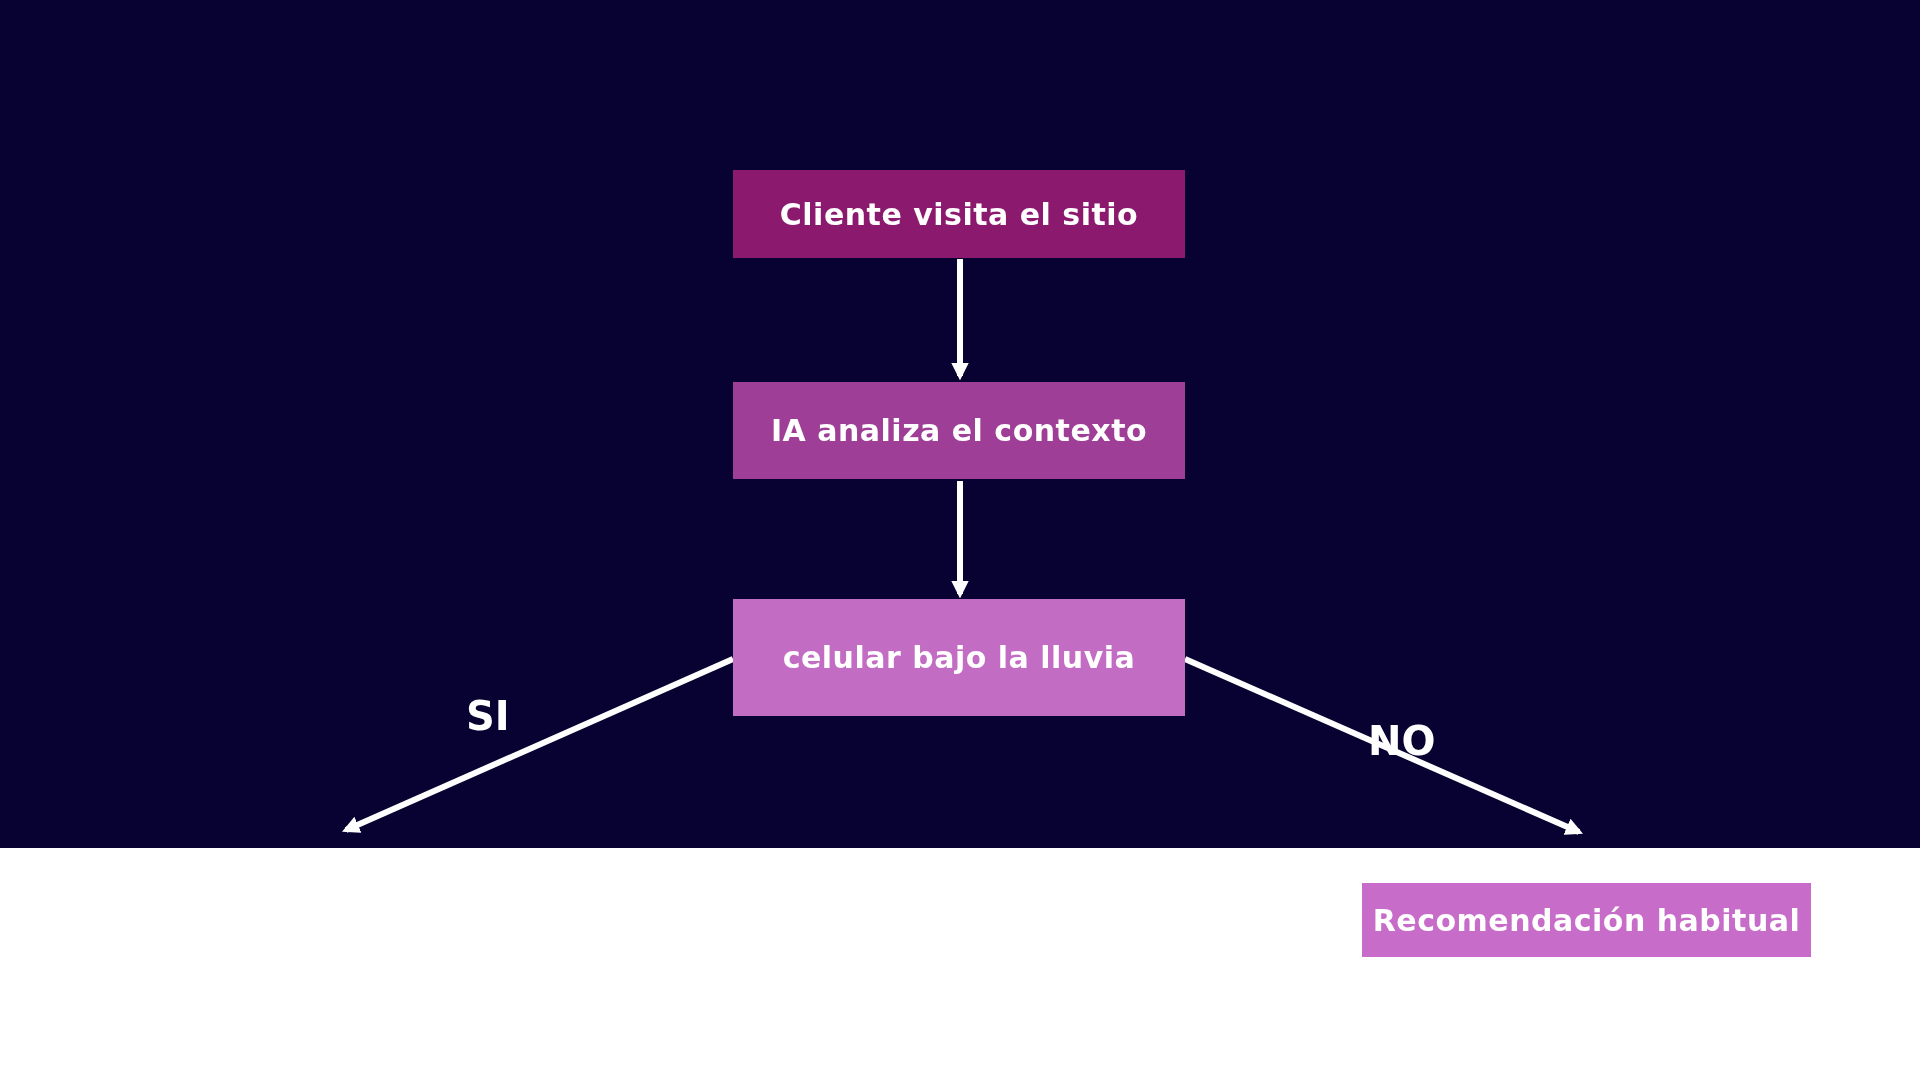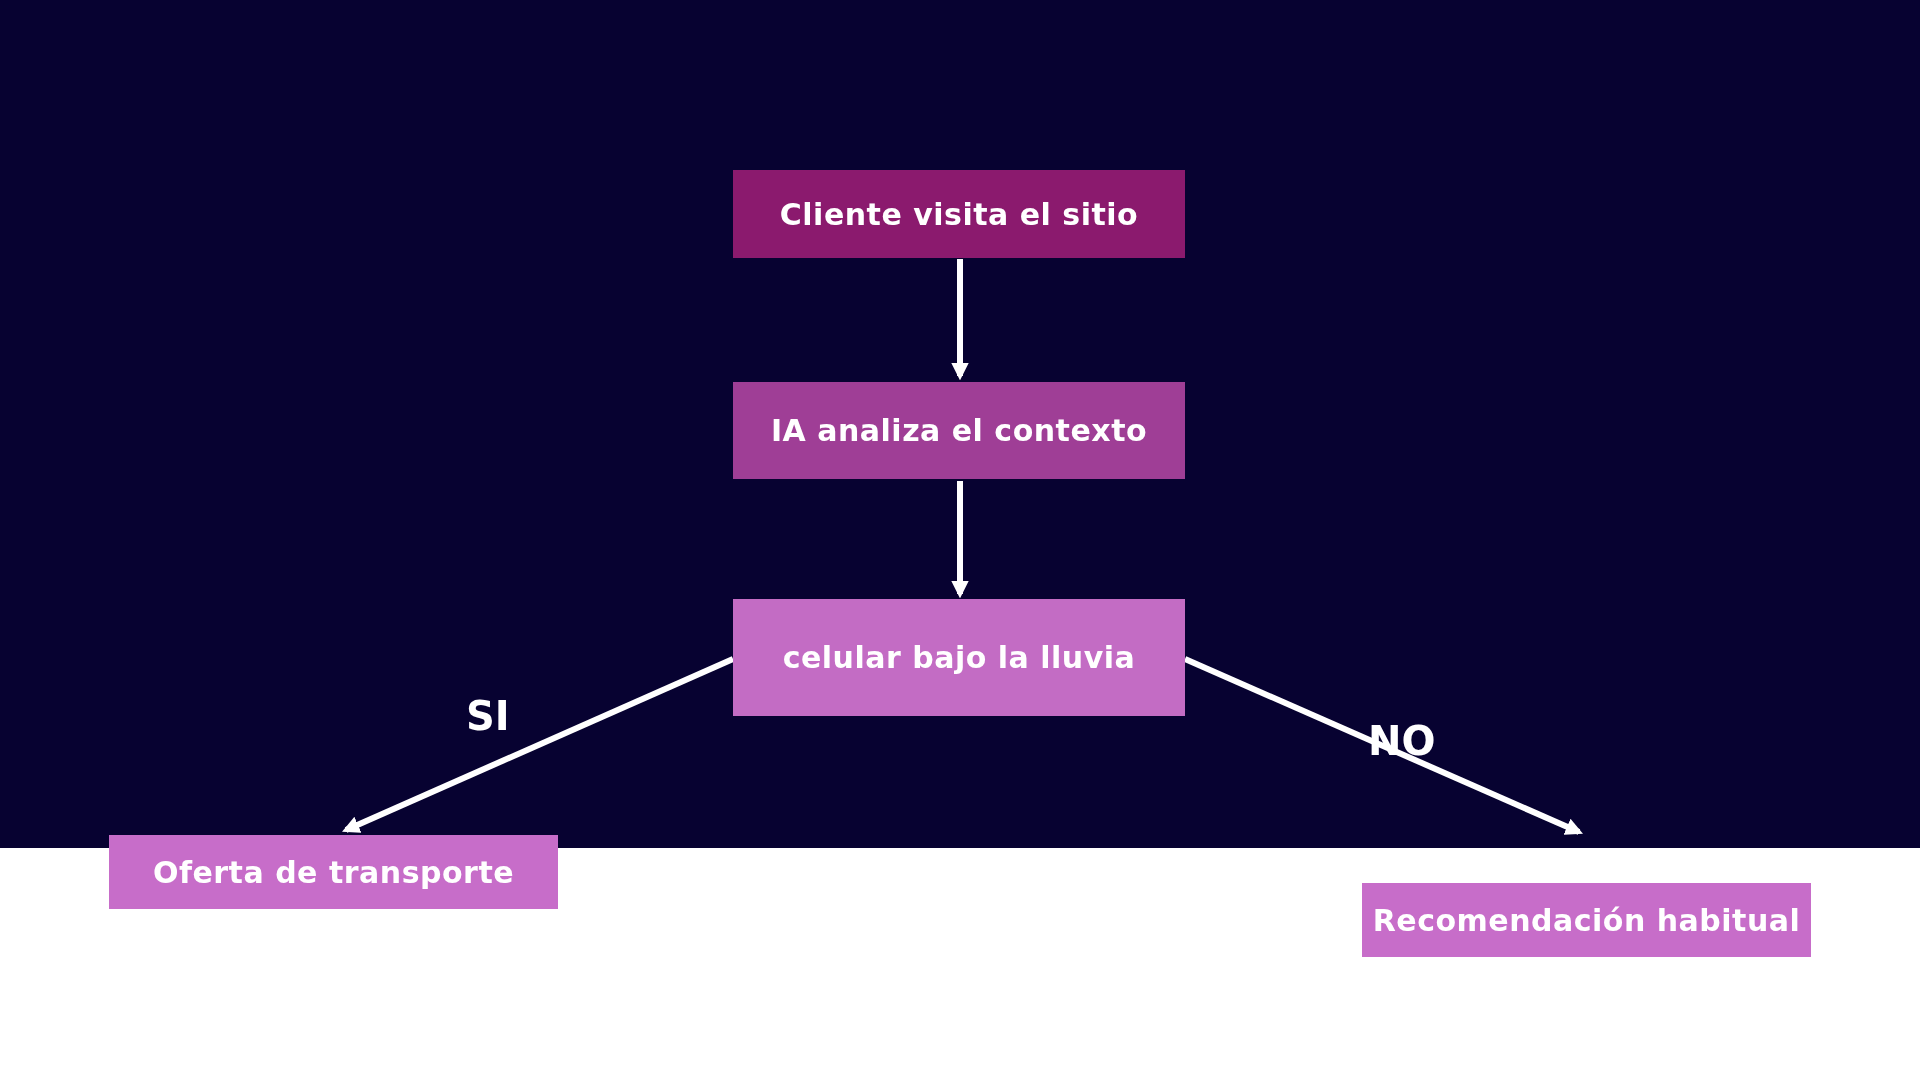--- a/index.html
+++ b/index.html
@@ -70,23 +70,20 @@
   </div>
 
   <div class="node" id="node-analyze" style="background-color: rgb(159, 62, 150);">
     <span class="line">IA analiza el contexto</span>
   </div>
 
   <div class="node" id="node-condition" style="background-color: rgb(195, 108, 196);">
     <span class="line">celular bajo la lluvia</span>
   </div>
 
-  <div class="node" id="node-yes" style="background-color: rgb(199, 109, 201);">
-    <span class="line">Oferta de transporte</span>
-  </div>
 
   <div class="node" id="node-no" style="background-color: rgb(199, 109, 201);">
     <span class="line">Recomendación habitual</span>
   </div>
 
   <div class="edge-label" id="label-si">SI</div>
 
   <div class="edge-label" id="label-no">NO</div>
 
 </div>

